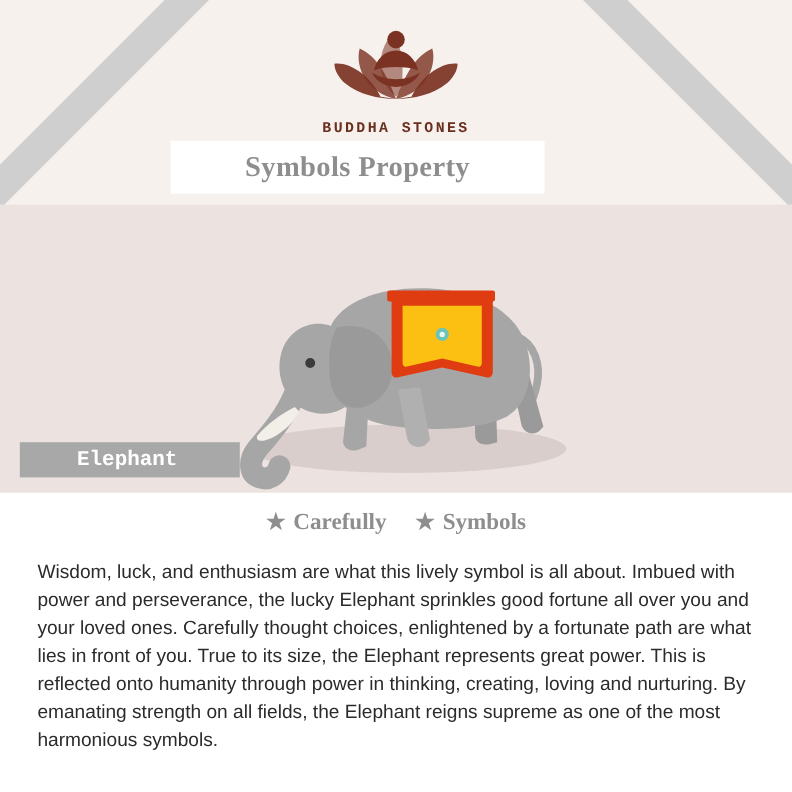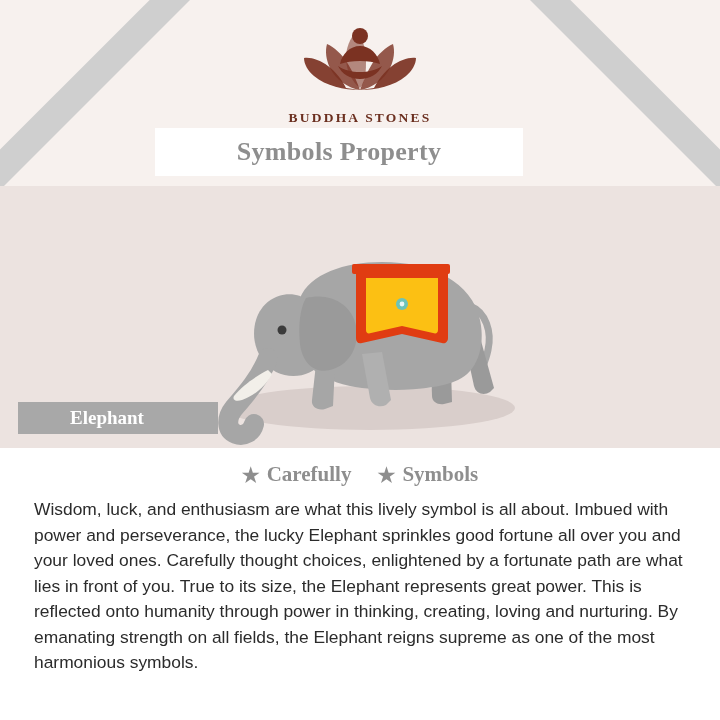--- a/index.html
+++ b/index.html
@@ -91,29 +91,29 @@
     display: block;
     margin: 0 auto;
   }
   .logo-text {
     display: block;
     margin-top: 4px;
     color: #6b2f1f;
     font-size: 13.5px;
     font-weight: bold;
     letter-spacing: 2.2px;
-    font-family: Liberation Serif, serif;
+    font-family: Liberation Mono, monospace;
   }
 
   
   .title-bar {
     position: absolute;
     top: 128px;
     left: 155px;
-    width: 368px;
+    width: 340px;
     height: 48px;
     background: #ffffff;
     display: flex;
     align-items: center;
     justify-content: center;
   }
   .title-bar-text {
     color: #8e8e8e;
     font-size: 26px;
     font-weight: bold;
@@ -141,21 +141,21 @@
     height: 32px;
     background: #a8a8a8;
     display: flex;
     align-items: center;
   }
   .label-tag-text {
     color: #ffffff;
     font-size: 19px;
     font-weight: bold;
     padding-left: 52px;
-    font-family: Liberation Serif, serif;
+    font-family: Liberation Mono, monospace;
   }
 
   
   .panel {
     position: absolute;
     top: 448px;
     left: 0;
     width: 720px;
     height: 272px;
     background: #ffffff;
@@ -175,21 +175,21 @@
     font-size: 21px;
     font-weight: bold;
     font-family: "Liberation Serif", serif;
   }
   .star {
     color: #8e8e8e;
     font-size: 20px;
     line-height: 1;
   }
   .body-text {
-    margin: 10px 34px 0 34px;
+    margin: 20px 34px 0 34px;
     color: #2b2b2b;
     font-size: 17.4px;
     line-height: 1.47;
     text-align: left;
     font-family: "Liberation Sans", sans-serif;
   }
 </style>
 </head>
 <body>
 

